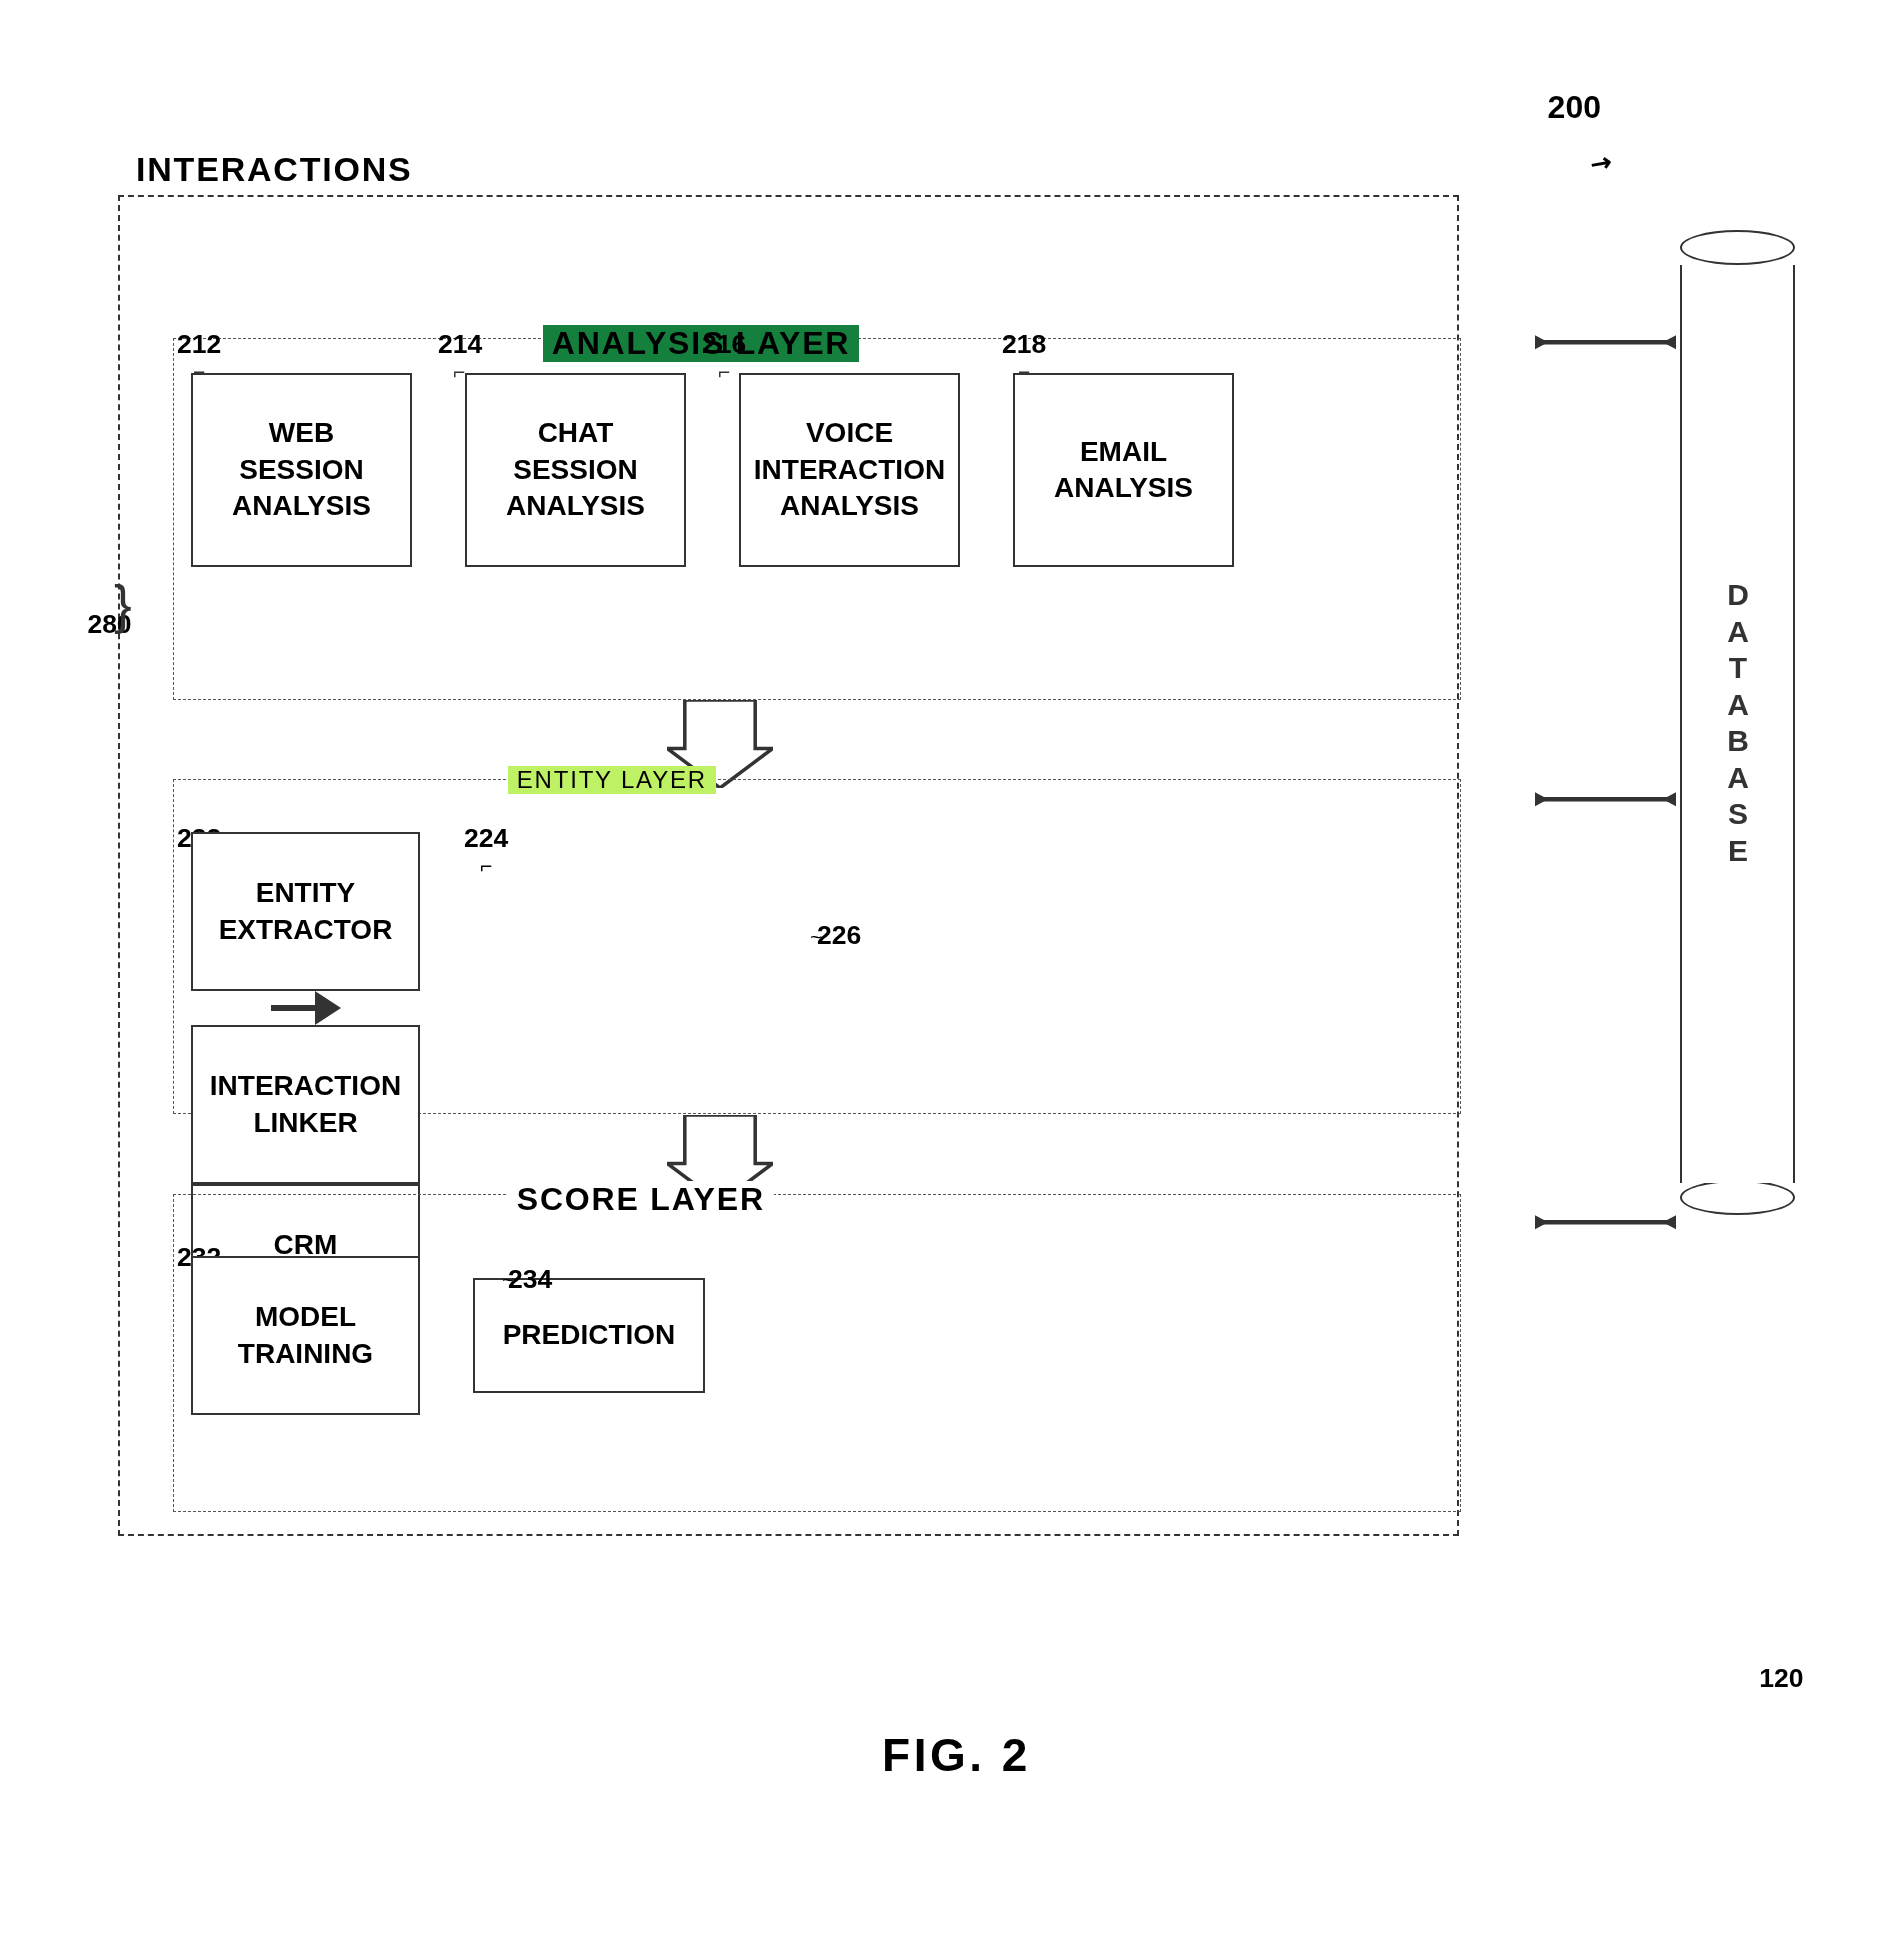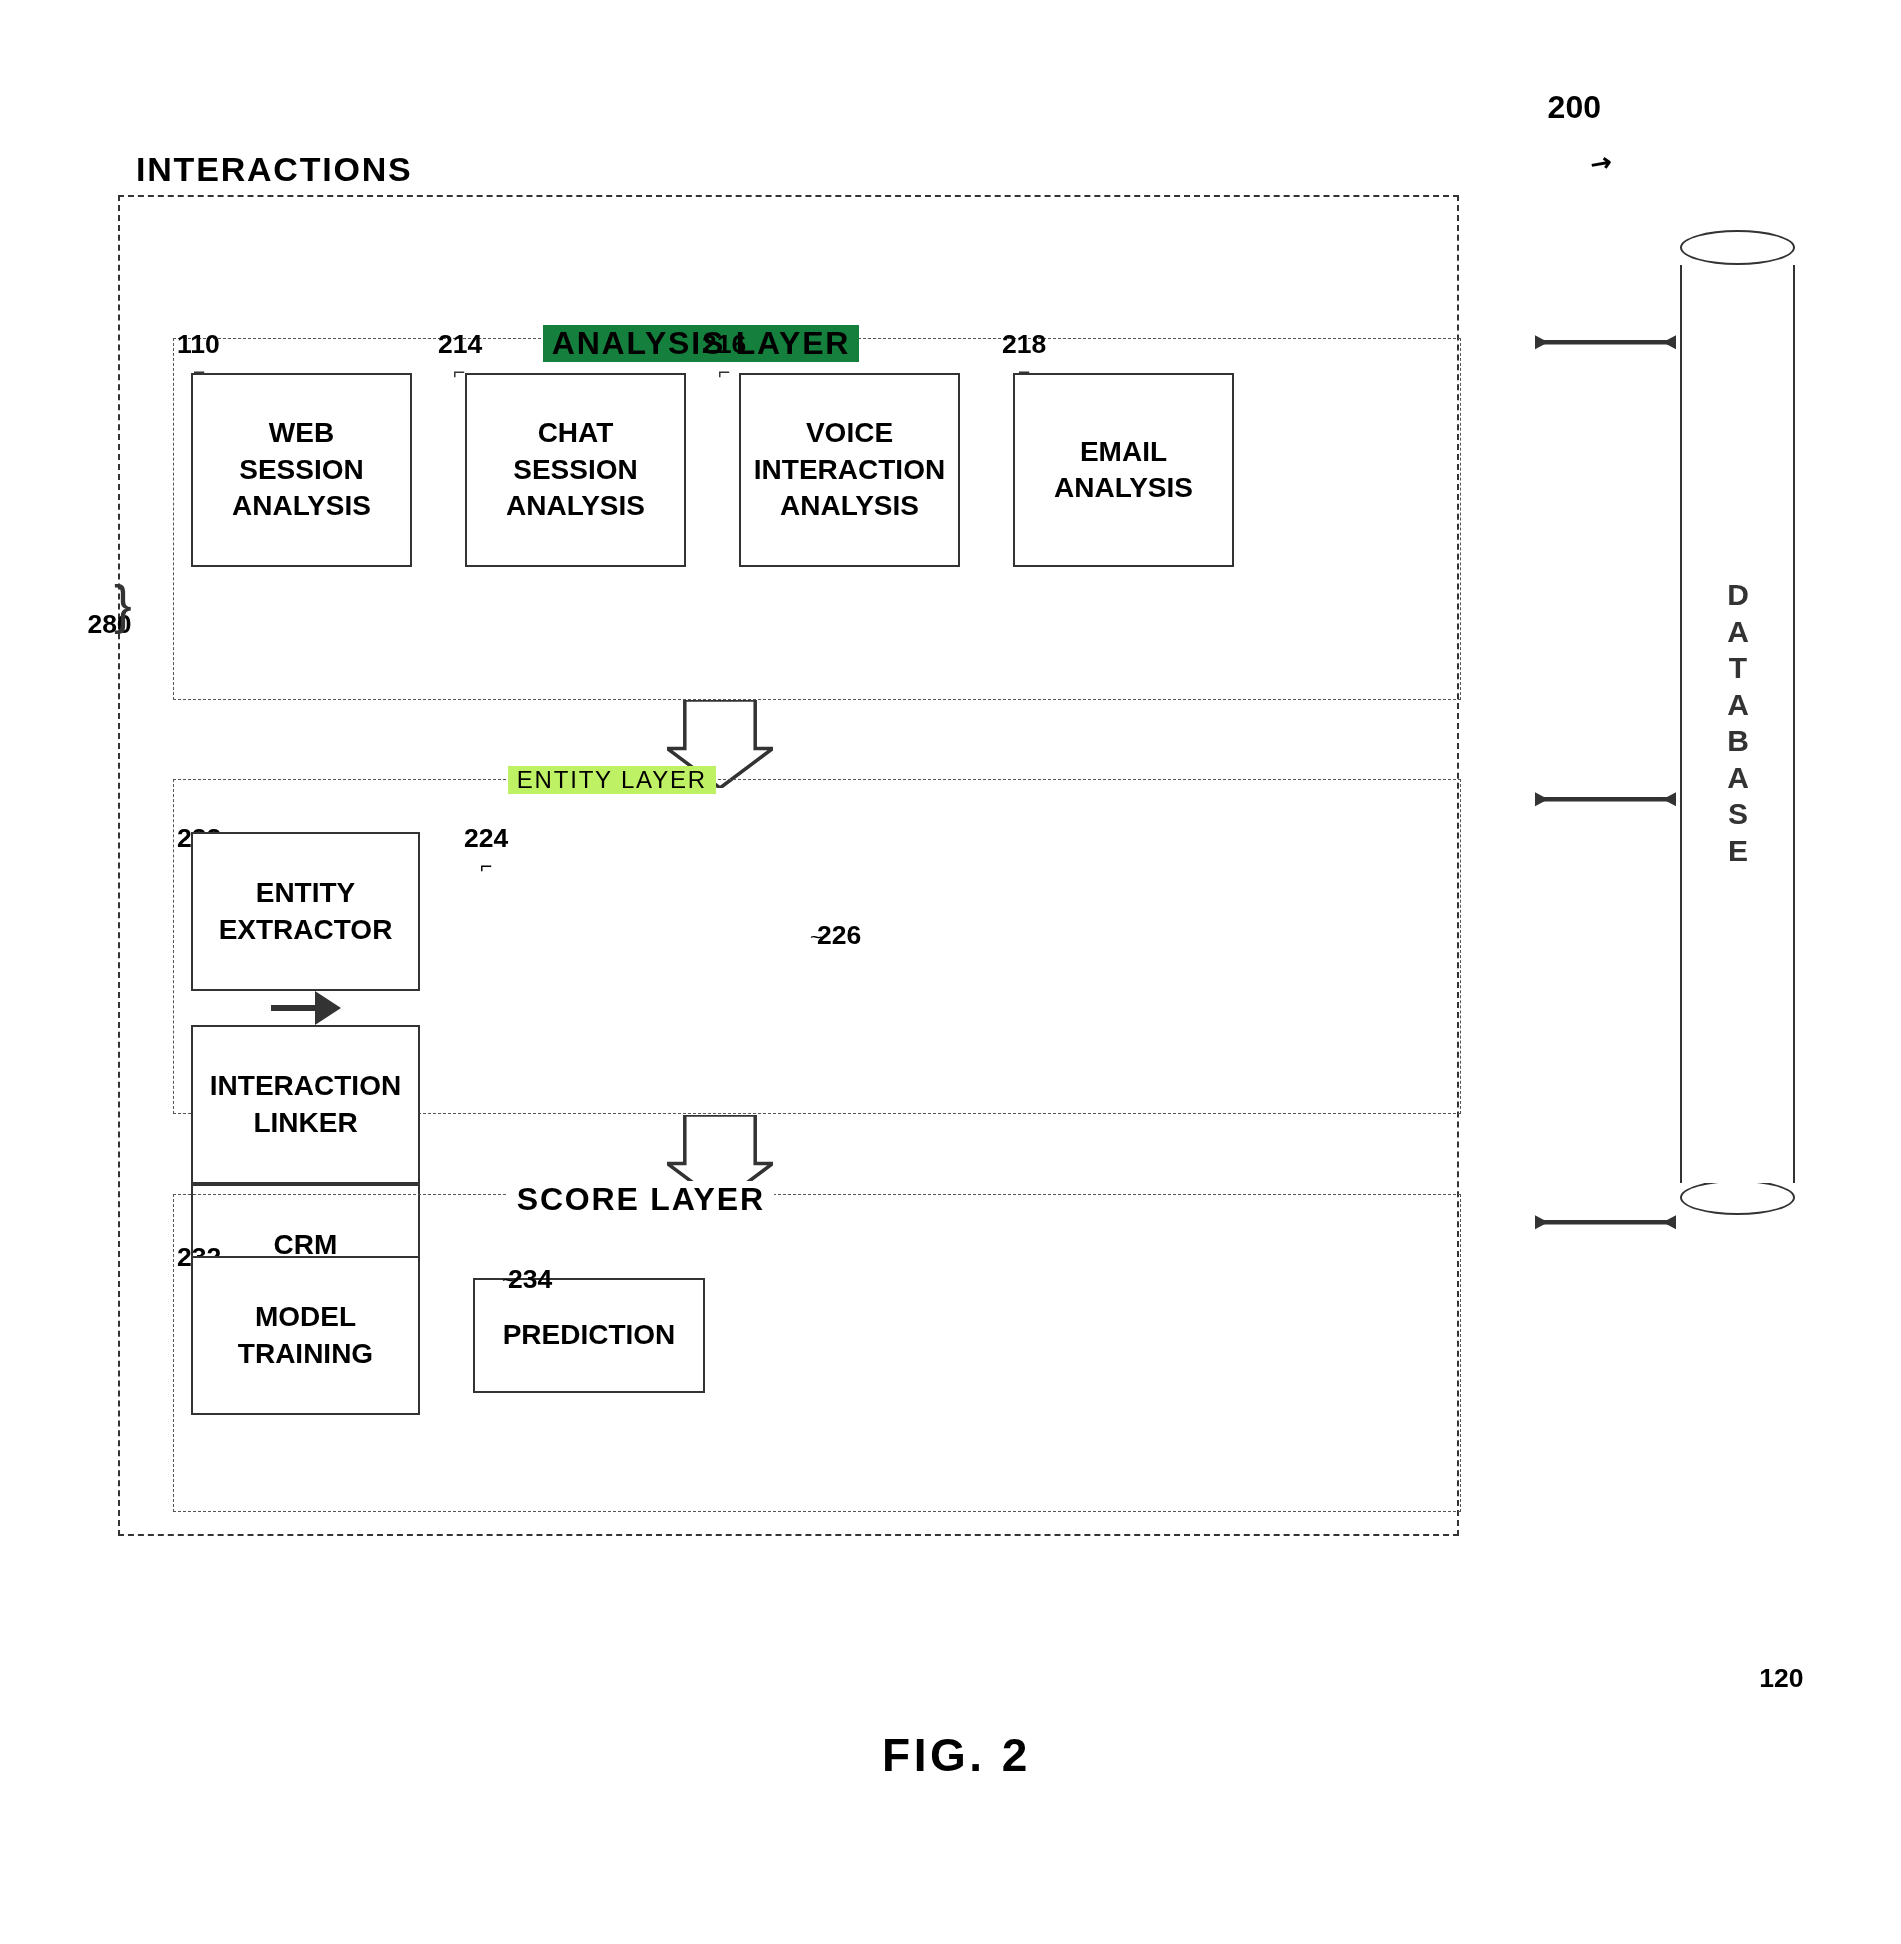--- a/index.html
+++ b/index.html
@@ -269,21 +269,21 @@
   <div style="position:absolute; top:79px; right:219px; font-size:25px; transform:rotate(215deg); font-weight:bold;">↙</div>
 
   <div class="interactions-label">INTERACTIONS</div>
 
   <div class="interactions-box">
 
     <div class="analysis-layer-box"></div>
 
     <div class="analysis-layer-label">ANALYSIS LAYER</div>
 
-    <div class="ref-num" style="top:132px; left:57px;">110</div>
+    <div class="ref-num" style="top:132px; left:57px;">212</div>
     <div style="position:absolute; top:163px; left:73px; font-size:21px; color:#333;">⌐</div>
 
     <div class="ref-num" style="top:132px; left:318px;">214</div>
     <div style="position:absolute; top:163px; left:333px; font-size:21px; color:#333;">⌐</div>
 
     <div class="ref-num" style="top:132px; left:582px;">216</div>
     <div style="position:absolute; top:163px; left:598px; font-size:21px; color:#333;">⌐</div>
 
     <div class="ref-num" style="top:132px; left:882px;">218</div>
     <div style="position:absolute; top:163px; left:898px; font-size:21px; color:#333;">⌐</div>

